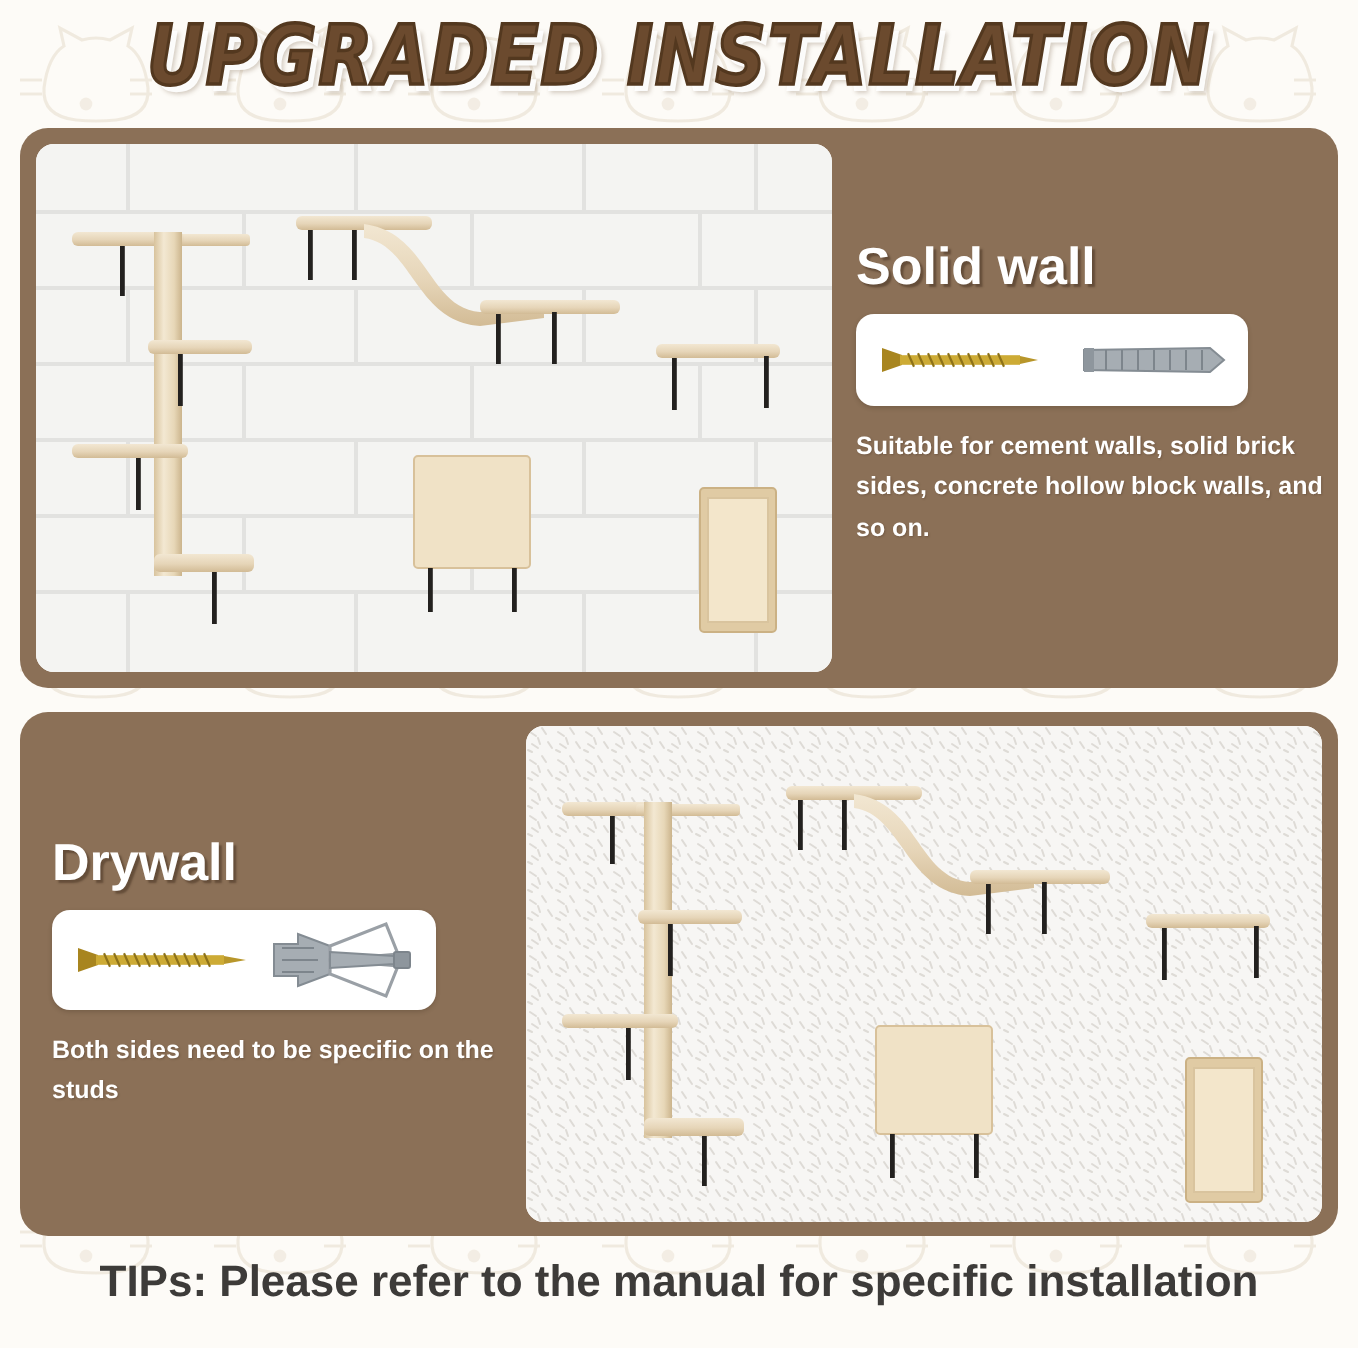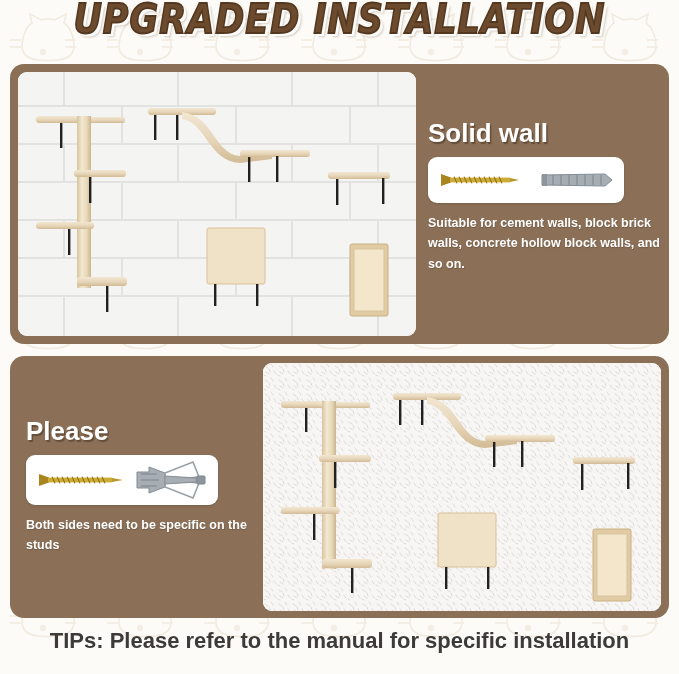--- a/index.html
+++ b/index.html
@@ -32,20 +32,21 @@
     width: 679px;
     height: 674px;
     display: flex;
     flex-direction: column;
   }
 
   
   .title-wrap {
     height: 58px;
     display: flex;
+    align-items: center;
     justify-content: center;
     position: relative;
   }
   .title {
     font-size: 35px;
     font-weight: bold;
     font-style: italic;
     letter-spacing: 1px;
     color: #6b4a2e;
     -webkit-text-stroke: 1.5px #53381f;
@@ -275,21 +276,21 @@
             <line x1="30" y1="6" x2="30" y2="16"></line>
               <line x1="38" y1="6" x2="38" y2="16"></line>
             <line x1="46" y1="6" x2="46" y2="16"></line>
               <line x1="54" y1="6" x2="54" y2="16"></line>
             <line x1="62" y1="6" x2="62" y2="16"></line>
           </g>
           <rect x="3" y="5" width="5" height="12" fill="#8e969d"></rect>
         </svg>
       </div>
 
-      <div class="info-desc">Suitable for cement walls, block brick walls, concrete hollow block walls, and so on.</div>
+      <div class="info-desc">Suitable for cement walls, solid brick sides, concrete hollow block walls, and so on.</div>
     </div>
   </div>
 
   <div class="panel" id="panel-drywall">
 
     <div class="photo" id="photo-drywall">
       <svg class="scene" viewBox="0 0 398 248" preserveAspectRatio="none">
         <defs>
           <linearGradient id="woodB" x1="0" y1="0" x2="0" y2="1">
             <stop offset="0%" stop-color="#f2e7d2"></stop>
@@ -352,21 +353,21 @@
         </g>
 
         <g>
           <rect x="330" y="166" width="38" height="72" rx="2" fill="#e0cba4" stroke="#cbb184"></rect>
           <rect x="334" y="171" width="30" height="62" fill="#f3e6cb" stroke="#d9c49e"></rect>
         </g>
       </svg>
     </div>
 
     <div class="info" id="info-drywall">
-      <div class="info-title">Please</div>
+      <div class="info-title">Drywall</div>
 
       <div class="hw-card" id="hw-card-drywall">
         <svg width="92" height="20" viewBox="0 0 92 20">
           <path d="M4 4 L4 16 L14 12.5 L14 7.5 Z" fill="#a8851f"></path>
           <rect x="13" y="7.6" width="64" height="4.8" fill="#cdab35"></rect>
           <g stroke="#8e7218" stroke-width="1.1">
             <line x1="17" y1="6.6" x2="20" y2="13.4"></line>
               <line x1="22" y1="6.6" x2="25" y2="13.4"></line>
             <line x1="27" y1="6.6" x2="30" y2="13.4"></line>
               <line x1="32" y1="6.6" x2="35" y2="13.4"></line>

